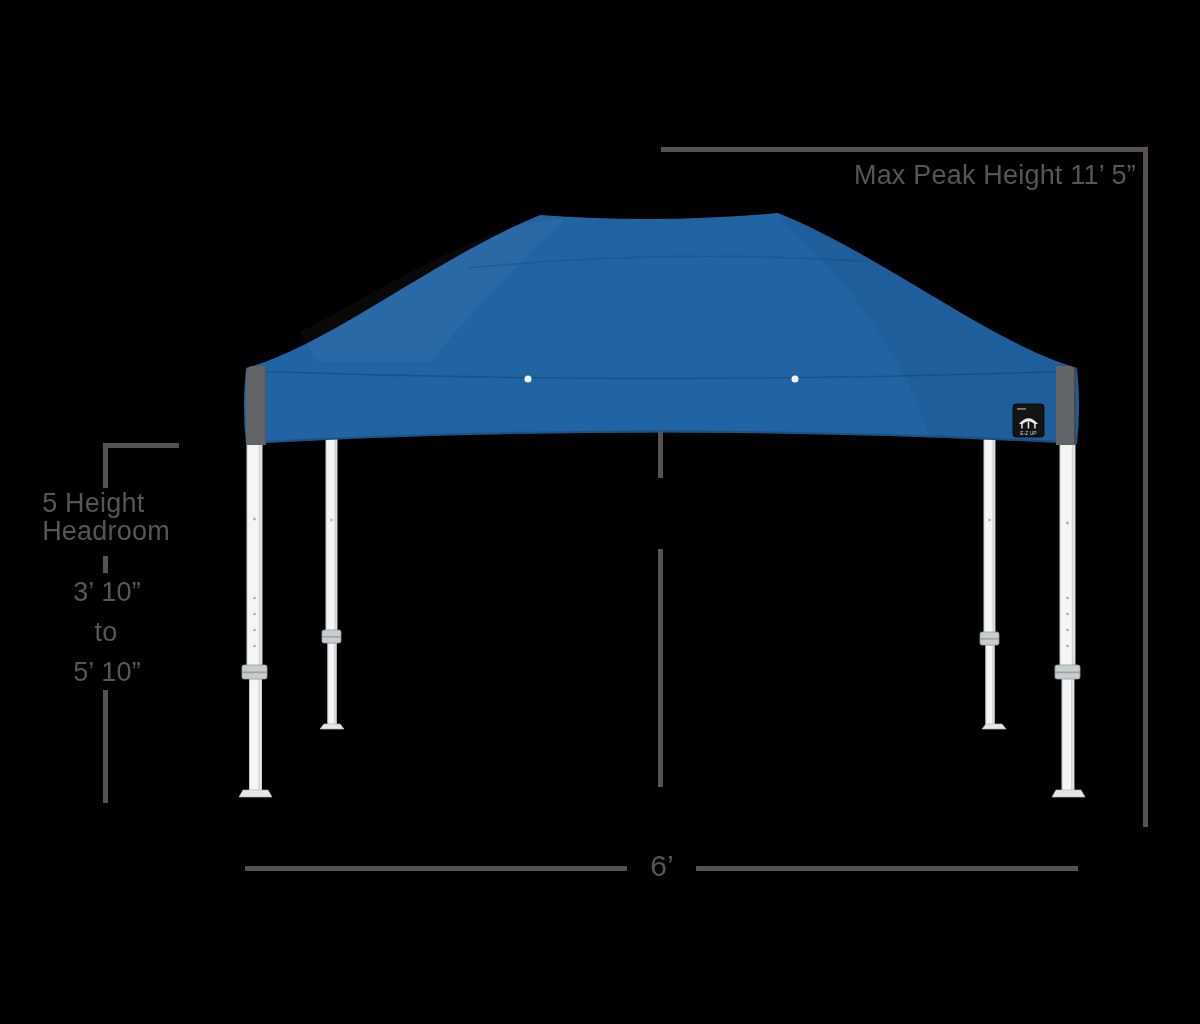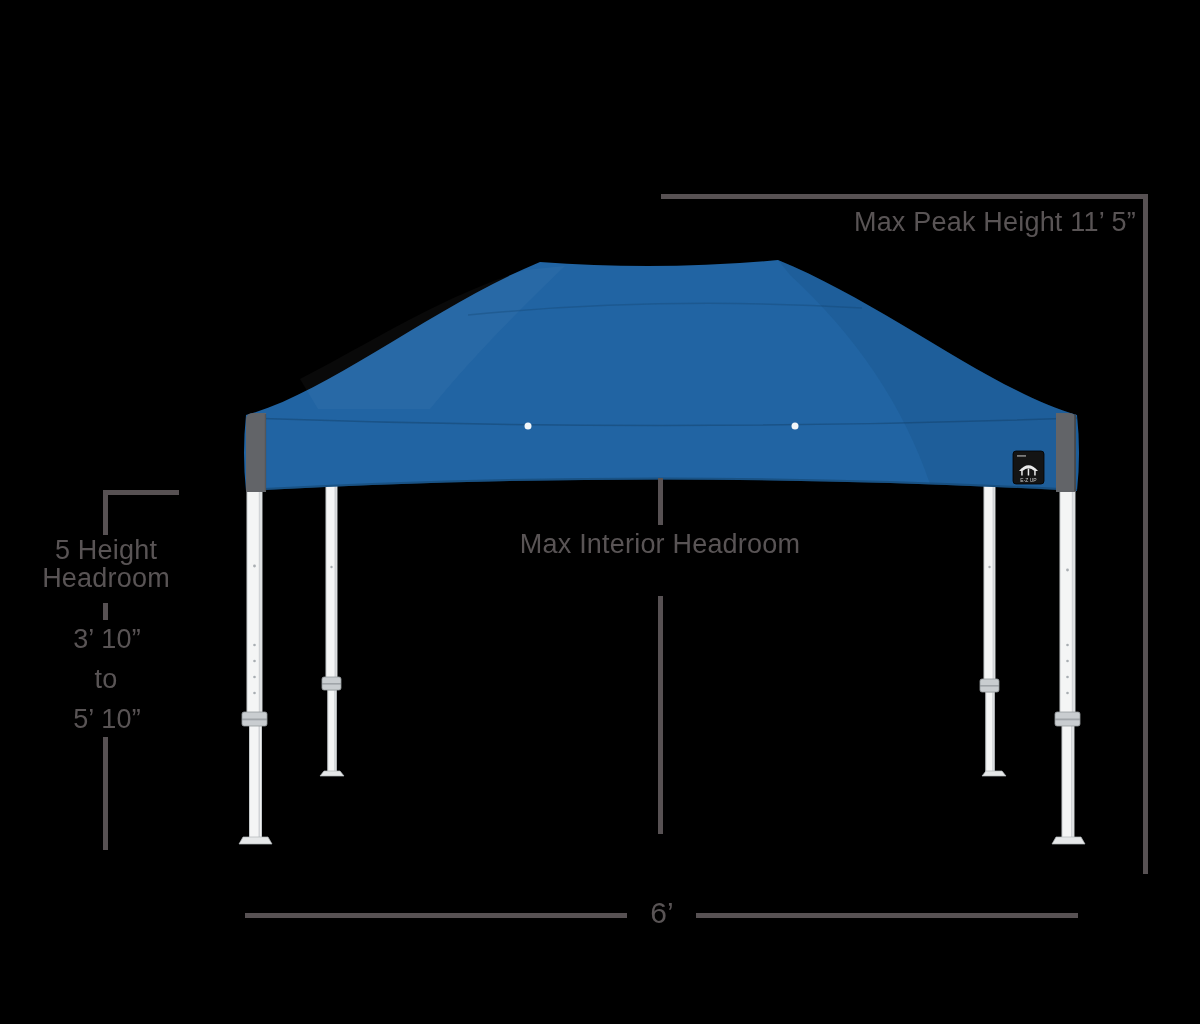--- a/index.html
+++ b/index.html
@@ -3,37 +3,36 @@
 <meta charset="utf-8">
 <title>Diagram</title>
 <style>
   html,body{margin:0;padding:0;background:#000;}
   .stage{
     position:relative;
     width:1200px;height:892px;
     background:var(--page-bg,#000);
     overflow:hidden;
     font-family:"Liberation Sans",sans-serif;
-    margin-top:47px;
   }
   .tent-svg{position:absolute;left:0;top:0;}
 
   
   .dim{position:absolute;background:var(--dim-gray,#575153);}
 
   
   .label{
     position:absolute;
     color:var(--text-gray,#595455);
     font-size:27px;
     letter-spacing:.2px;
     white-space:nowrap;
     line-height:1.15;
   }
-  .label.center{transform:translateX(-50%);text-align:center;}
+  .label.center{transform:translateX(-50%);text-align:left;}
   .label.right{text-align:right;}
   .label.big{font-size:30px;}
 
   
   .canopy-base{fill:var(--canopy-blue,#2164a3);}
   .corner-strip{fill:var(--corner-gray,#626468);}
   .leg-fill{fill:var(--leg-white,#f4f5f5);stroke:var(--leg-edge,#c6cacc);stroke-width:1;}
   .leg-shade{fill:#c9cdd0;opacity:.85;}
   .clamp{fill:#c9cdd0;stroke:#94999d;stroke-width:.8;}
   .foot{fill:#e6e8e9;stroke:#b3b7ba;stroke-width:.7;}
@@ -152,21 +151,20 @@
   <div class="dim" style="left:103px;top:443px;width:5px;height:45px;"></div>
   <div class="dim" style="left:103px;top:556px;width:5px;height:17px;"></div>
   <div class="dim" style="left:103px;top:690px;width:5px;height:113px;"></div>
 
   <div class="dim" style="left:245px;top:866px;width:382px;height:5px;"></div>
   <div class="dim" style="left:696px;top:866px;width:382px;height:5px;"></div>
 
   <div class="label right" style="right:64px;top:160px;">Max Peak Height 11’ 5”</div>
 
   <div class="label center" style="left:660px;top:482px;">
-    <div>Max Interior Headroom</div>
   </div>
 
   <div class="label center" style="left:106px;top:489px;line-height:28px;">
     <div>5 Height</div>
     <div>Headroom</div>
   </div>
   <div class="label center" style="left:107px;top:577px;">3’ 10”</div>
   <div class="label center" style="left:106px;top:617px;">to</div>
   <div class="label center" style="left:107px;top:657px;">5’ 10”</div>
 

